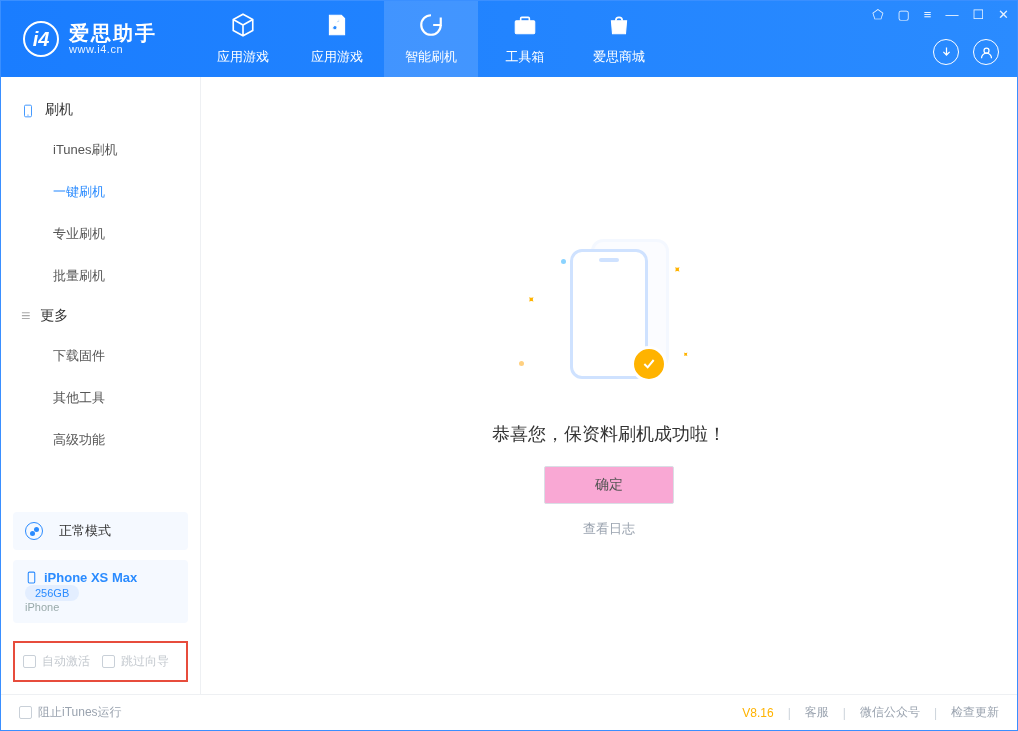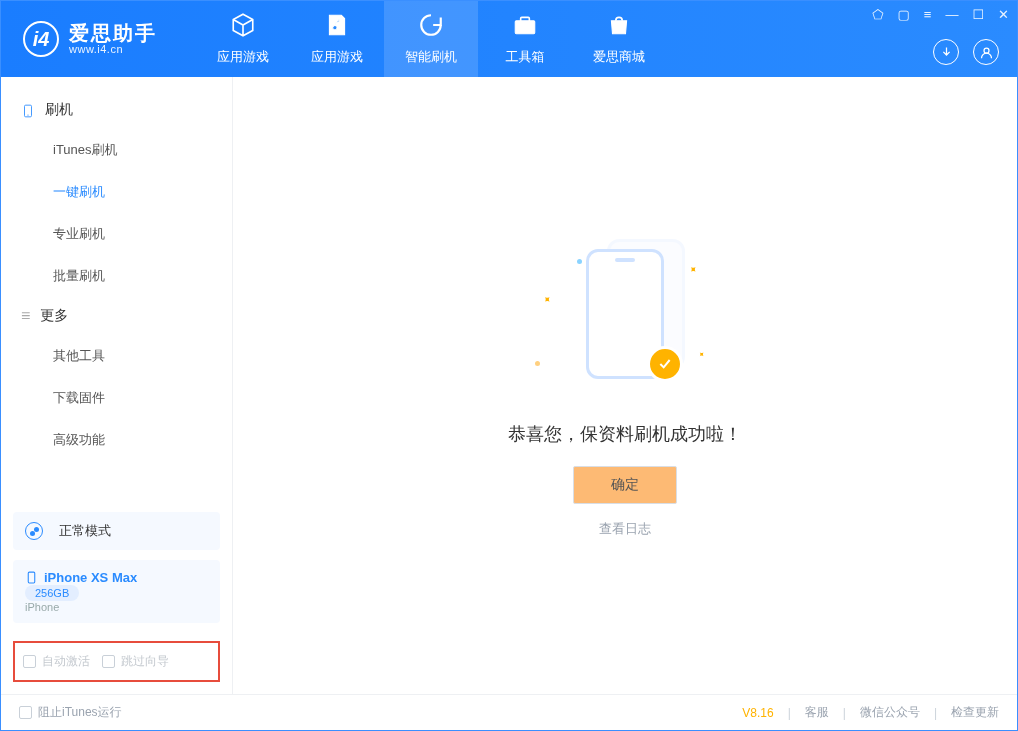--- a/index.html
+++ b/index.html
@@ -22,21 +22,21 @@
 
   .window-ctrls { position: absolute; top: 6px; right: 8px; display: flex; gap: 14px; font-size: 13px; }
   .window-ctrls span { cursor: pointer; opacity: .9; }
 
   .header-circles { position: absolute; right: 18px; bottom: 12px; display: flex; gap: 14px; }
   .header-circles span { width: 26px; height: 26px; border: 1.5px solid #fff; border-radius: 50%; display:flex; align-items:center; justify-content:center; font-size:14px; cursor:pointer;}
   .header-circles svg { width: 15px; height: 15px; fill: none; stroke: #fff; stroke-width: 2;}
 
   
   .body { flex: 1; display: flex; min-height: 0;}
-  .sidebar { width: 232px; border-right: 1px solid #eef0f3; display: flex; flex-direction: column; }
+  .sidebar { width: 200px; border-right: 1px solid #eef0f3; display: flex; flex-direction: column; }
   .nav { flex: 1; padding-top: 14px; overflow:auto;}
   .nav-header { display: flex; align-items: center; padding: 10px 20px; color: #333; font-size: 14px; gap: 10px;}
   .nav-header.more-header .nav-header-icon { color: #aaa; font-size: 16px;}
   .nav-header-icon svg { width:14px; height:14px; vertical-align: middle;}
   .nav-item { padding: 12px 20px 12px 52px; color: #555; cursor: pointer; font-size: 13px;}
   .nav-item.active { color: #2a8bff; }
   .device-cards { padding: 8px 12px; }
   .card { background: #f5f9ff; border-radius: 4px; padding: 10px 12px; margin-bottom: 10px; }
   .card.mode { display: flex; align-items: center; gap: 16px; color:#333; font-size:13px;}
   .mode-dot { width:18px; height:18px; border:1.5px solid #2a8bff; border-radius:50%; display:inline-flex; align-items:center; justify-content:center;}
@@ -59,21 +59,21 @@
   .badge svg { width:16px; height:16px; fill:none; stroke:#fff; stroke-width:3;}
   .spark { position:absolute; color:#ffb300; font-size:10px;}
   .spark.s1 { left:18px; top:60px; transform: rotate(45deg);}
   .spark.s2 { right:28px; top:30px; transform: rotate(45deg);}
   .spark.s3 { right:20px; bottom:35px; transform: rotate(45deg); font-size:8px;}
   .dot { position:absolute; width:5px; height:5px; border-radius:50%;}
   .dot.d1 { background:#8ad3ff; left:52px; top:25px;}
   .dot.d2 { background:#ffd080; left:10px; bottom:28px;}
 
   .success-text { font-size:18px; color:#333; margin-top:28px; font-weight: 400;}
-  .ok-btn { margin-top:20px; width:104px; height:38px; border:1px solid #d9dee5; background:#fdba74; color:#555; font-size:14px; cursor:pointer; border-radius:2px;}
+  .ok-btn { margin-top:20px; width:130px; height:38px; border:1px solid #d9dee5; background:#f9a8d4; color:#555; font-size:14px; cursor:pointer; border-radius:2px;}
   .view-log { margin-top:16px; color:#9aa3af; font-size:13px; cursor:pointer;}
 
   
   .statusbar { height:36px; border-top:1px solid #eef0f3; display:flex; align-items:center; padding: 0 18px; font-size:12px; color:#9aa3af;}
   .statusbar .left { display:flex; align-items:center; gap:6px; cursor:pointer;}
   .statusbar .right { margin-left:auto; display:flex; align-items:center; gap:14px;}
   .status-link { cursor:pointer; color:#9aa3af;}
   .sep { color:#ccd3db;}
 </style>
 </head>
@@ -160,22 +160,22 @@
         </div>
         <div class="nav-item">iTunes刷机</div>
         <div class="nav-item active">一键刷机</div>
         <div class="nav-item">专业刷机</div>
         <div class="nav-item">批量刷机</div>
 
         <div class="nav-header more-header">
           <span class="nav-header-icon">≡</span>
           <span>更多</span>
         </div>
+        <div class="nav-item">下载固件</div>
         <div class="nav-item">其他工具</div>
-        <div class="nav-item">下载固件</div>
         <div class="nav-item">高级功能</div>
       </div>
 
       <div class="device-cards">
         <div class="card mode">
           <span class="mode-dot"></span>
           <span>正常模式</span>
         </div>
         <div class="card">
           <div class="device-name">

